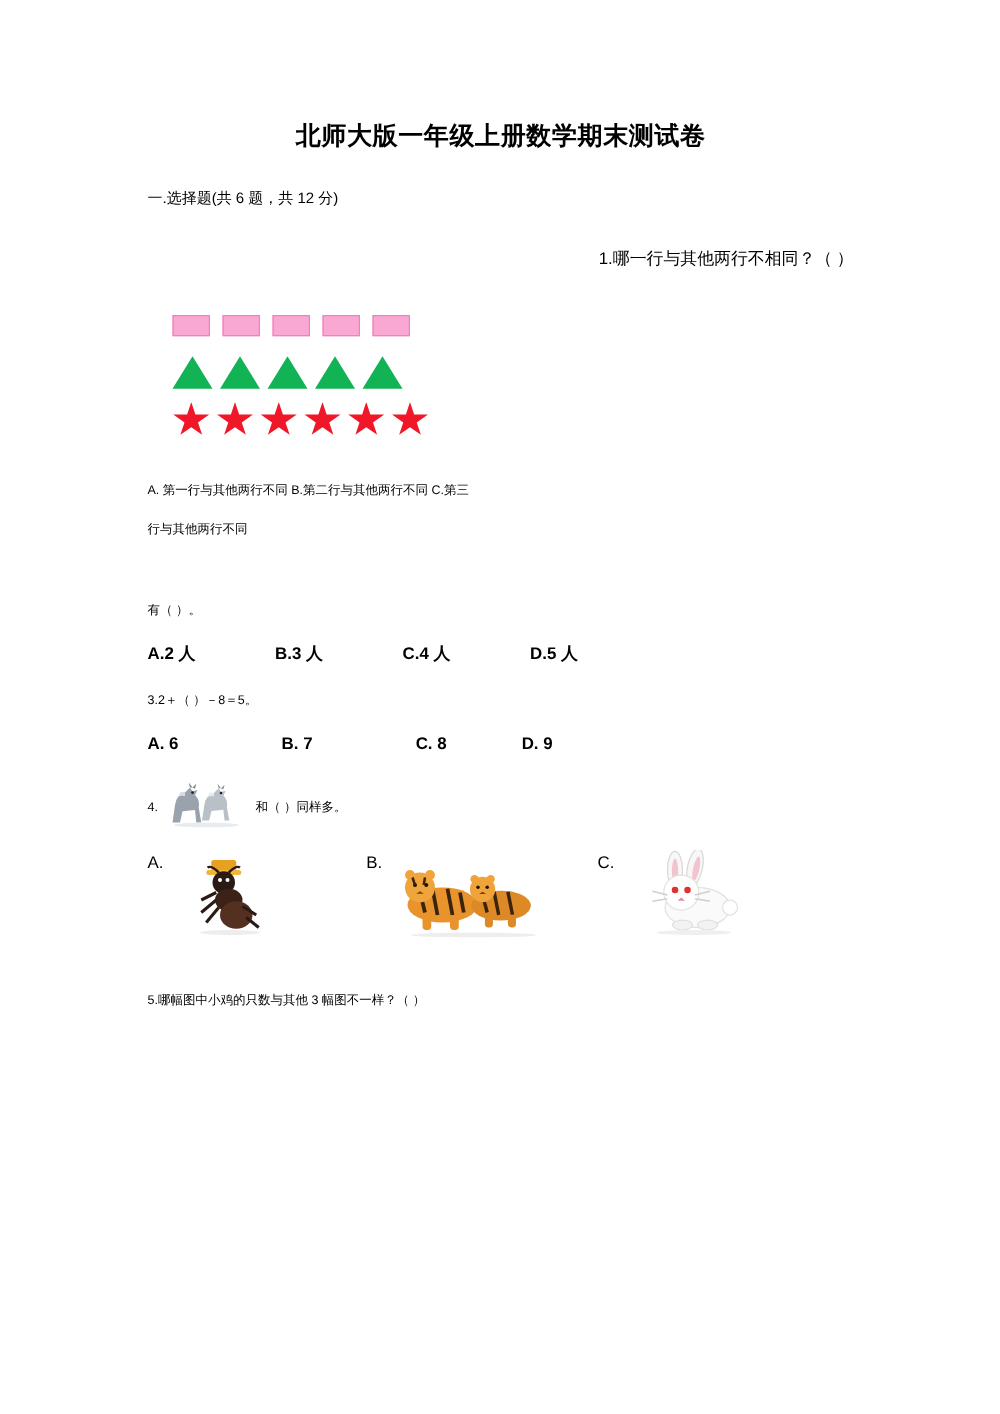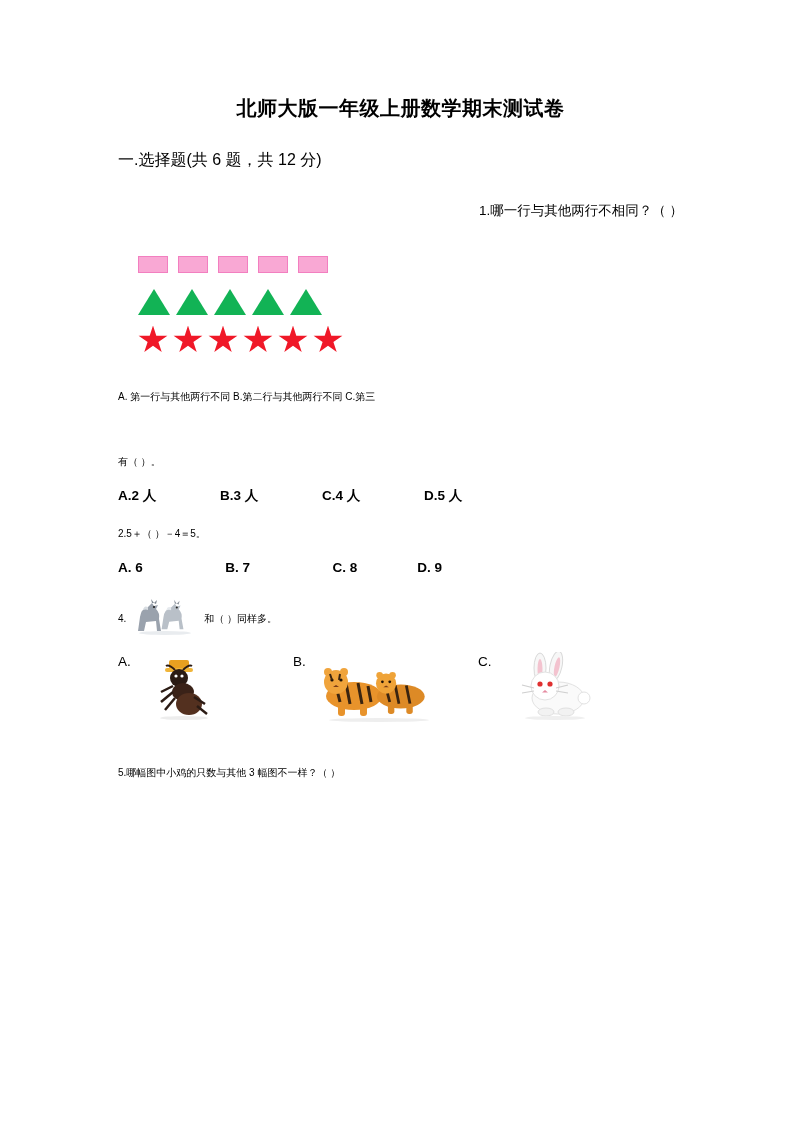--- a/index.html
+++ b/index.html
@@ -30,21 +30,21 @@
   }
   .doc-title {
     font-size: 20px;
     font-weight: bold;
     text-align: center;
     letter-spacing: 0.5px;
     margin: 0 0 28px 0;
     font-family: "Liberation Sans", "DejaVu Sans", sans-serif;
   }
   .section-head {
-    font-size: 16px;
+    font-size: 12px;
     margin: 0 0 26px 0;
     font-family: "Liberation Sans", "DejaVu Sans", sans-serif;
   }
   .q-line {
     font-size: 13.5px;
     line-height: 2.0;
     margin: 0 0 10px 0;
     font-family: "Liberation Sans", "DejaVu Sans", sans-serif;
     text-align: right;
   }
@@ -153,27 +153,28 @@
         <span class="star"></span>
         <span class="star"></span>
         <span class="star"></span>
         <span class="star"></span>
         <span class="star"></span>
         <span class="star"></span>
       </div>
     </div>
 
     <div class="q-para">A. 第一行与其他两行不同                    B.第二行与其他两行不同                     C.第三</div>
+    <div class="q-para">行与其他两行不同</div>
 
     <div class="spacer-lg"></div>
 
     <div class="q-para">有（        ）。</div>
     <div class="opts">A.2 人                 B.3 人                 C.4 人                 D.5 人</div>
 
-    <div class="q-para">2.5＋（      ）－4＝5。</div>
+    <div class="q-para">3.2＋（      ）－8＝5。</div>
     <div class="opts">A. 6                      B. 7                      C. 8                D. 9</div>
 
     <div class="q-para" style="display:flex;align-items:center;gap:4px;">
       <span>4.</span>
       <span class="inline-img">
         <svg width="70" height="40" viewBox="0 0 70 40" xmlns="http://www.w3.org/2000/svg">
           <rect x="0" y="0" width="70" height="40" fill="#ffffff"></rect>
 
           <g>
             <path d="M8 36 L10 22 Q11 14 18 12 L22 8 L24 11 L28 10 L26 14 Q30 18 29 24 L31 36 L27 36 L26 26 L16 27 L14 36 Z" fill="#9aa2ad"></path>

